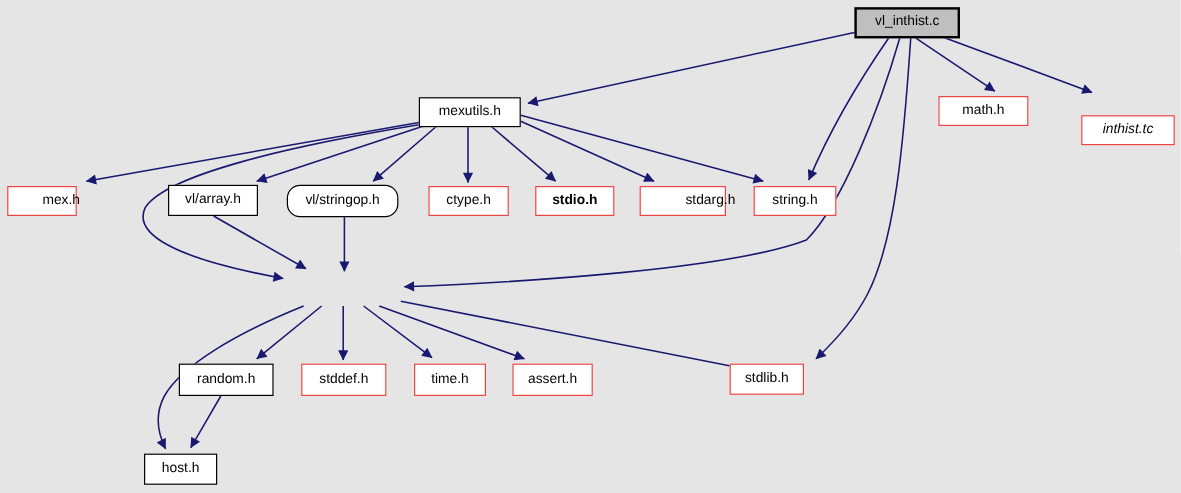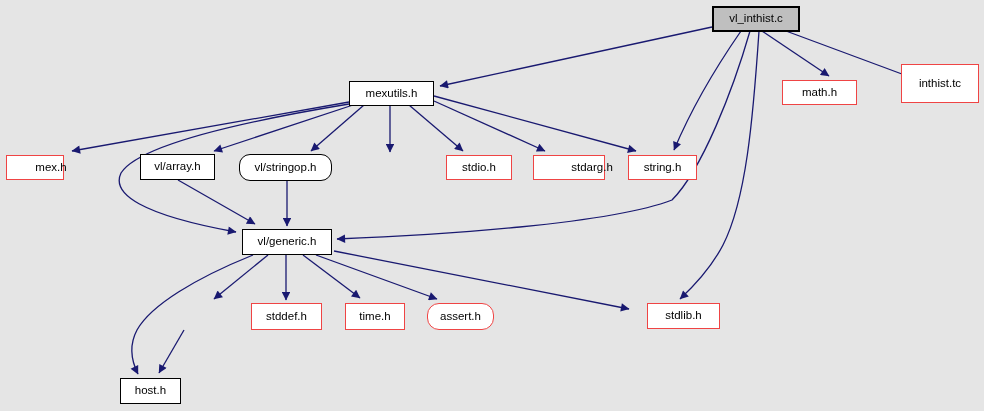--- a/index.html
+++ b/index.html
@@ -69,41 +69,42 @@
     <path d="M253,255 C196,278 151,305 137,330 C129,345 131,360 138,374" marker-end="url(#arrow)"></path>
     <path d="M184,330 C176,344 167,359 159,373" marker-end="url(#arrow)"></path>
   </svg>
 
   <div class="node root" style="left:712px;top:6px;width:88px;height:26px;">vl_inthist.c</div>
 
   <div class="node doc" style="left:349px;top:81px;width:85px;height:25px;">mexutils.h</div>
 
   <div class="node" style="left:782px;top:80px;width:75px;height:25px;">math.h</div>
 
-  <div class="node" style="left:901px;top:64px;width:78px;height:39px;">inthist.tc</div>
+  <div class="node" style="left:901px;top:96px;width:78px;height:25px;font-style:italic;">inthist.tc</div>
 
   <div class="node" style="left:6px;top:155px;width:58px;height:25px;padding-left:32px;">mex.h</div>
 
   <div class="node doc" style="left:140px;top:154px;width:75px;height:26px;">vl/array.h</div>
 
   <div class="node doc" style="left:239px;top:154px;width:93px;height:27px;border-radius:11px;">vl/stringop.h</div>
 
+  <div class="node" style="left:357px;top:155px;width:67px;height:25px;">ctype.h</div>
 
-  <div class="node" style="left:446px;top:155px;width:66px;height:25px;">stdio.h</div>
+  <div class="node" style="left:446px;top:155px;width:66px;height:25px;font-weight:bold;">stdio.h</div>
 
   <div class="node" style="left:533px;top:155px;width:72px;height:25px;padding-left:46px;">stdarg.h</div>
 
   <div class="node" style="left:628px;top:155px;width:69px;height:25px;">string.h</div>
 
-  <div class="node doc" style="left:242px;top:229px;width:90px;height:26px;">vl/generic.h</div>
 
+  <div class="node doc" style="left:149px;top:303px;width:79px;height:27px;">random.h</div>
 
   <div class="node" style="left:251px;top:303px;width:71px;height:27px;">stddef.h</div>
 
   <div class="node" style="left:345px;top:303px;width:60px;height:27px;">time.h</div>
 
-  <div class="node" style="left:427px;top:303px;width:67px;height:27px;border-radius:12px;">assert.h</div>
+  <div class="node" style="left:427px;top:303px;width:67px;height:27px;">assert.h</div>
 
-  <div class="node" style="left:647px;top:303px;width:73px;height:26px;">stdlib.h</div>
+  <div class="node" style="left:608px;top:303px;width:62px;height:26px;">stdlib.h</div>
 
   <div class="node doc" style="left:120px;top:378px;width:61px;height:26px;">host.h</div>
 
 </div>
 
 </body></html>

